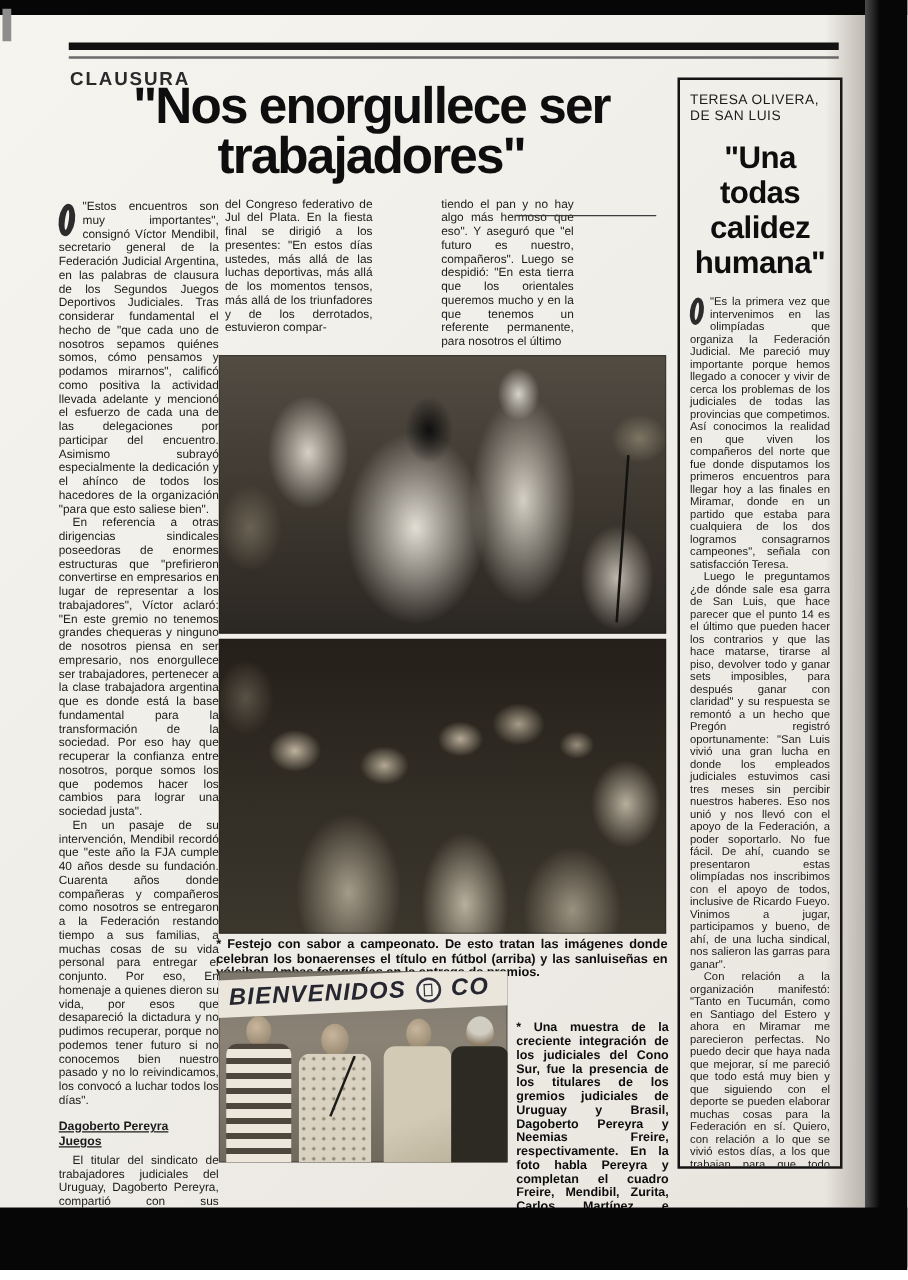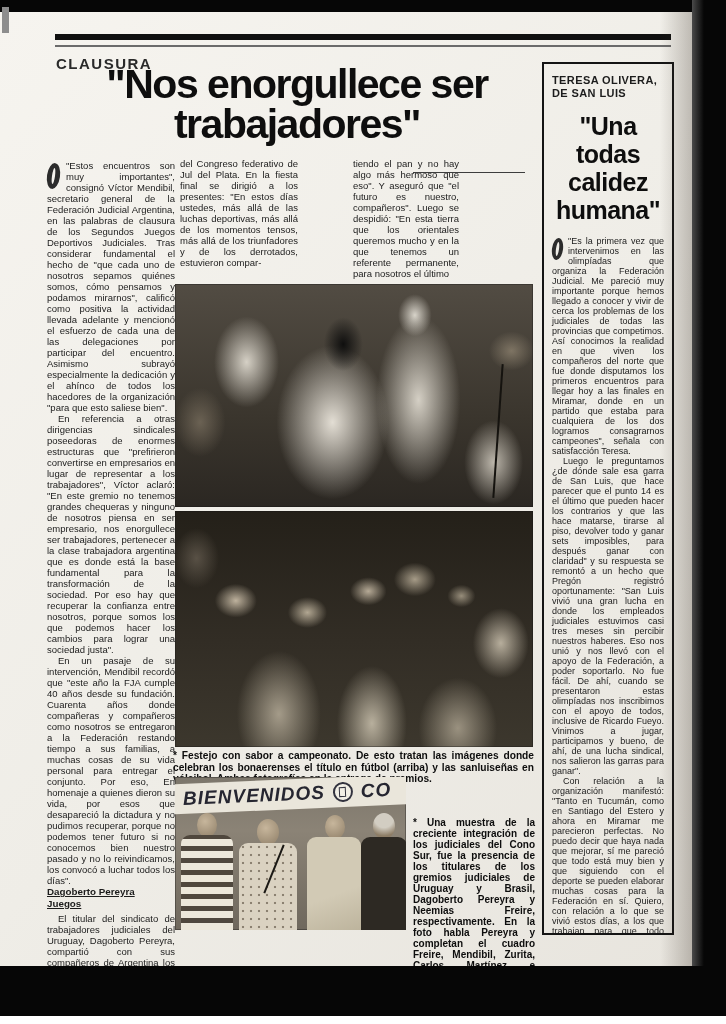--- a/index.html
+++ b/index.html
@@ -33,21 +33,21 @@
               font-weight:bold; font-size:41px; line-height:40px; letter-spacing:-1.5px; color:#0e0e0e; }
 
   
   .bodytext { font-size:9.5px; line-height:11px; text-align:justify; color:#1b1b1b; }
   .col1 { position:absolute; left:47px;  top:160px; width:128px; }
   .col2 { position:absolute; left:180px; top:158px; width:118px; }
   .col3 { position:absolute; left:305px; top:158px; width:106px;margin-left:48px; }
   .col4 { position:absolute; left:413px; top:158px; width:120px; }
   .indent { text-indent:11px; }
   .subhead { font-weight:bold; font-size:9.8px; line-height:12px; text-decoration:underline;
-             margin-bottom:3px; text-align:left; }
+             margin-top:10px; margin-bottom:3px; text-align:left; }
   .col4-divider { width:112px; height:1px; background:#3d3d3d; margin-top:14px; }
 
   .dropcap { float:left; width:13px; height:26px; border:5px solid #2c2c2c; border-radius:50%;
              margin:3px 6px 1px 0; transform:rotate(8deg); background:transparent; }
   .dropcap.small { width:11px; height:22px; border-width:4px; margin:2px 5px 0 0; }
 
   
   .photo { position:absolute; overflow:hidden; box-shadow:0 0 0 1px rgba(20,20,20,.35) inset; }
   .photo1 { left:175px; top:284px; width:358px; height:223px;
     background:
@@ -98,21 +98,21 @@
   .mic-line { position:absolute; width:2px; height:52px; background:#1b1915; transform:rotate(22deg); }
 
   
   .caption { position:absolute; font-weight:bold; color:#0d0d0d; text-align:justify; }
   .caption-main { left:173px; top:750px; width:361px; font-size:10.2px; line-height:11.5px; }
   .caption-bottom { left:413px; top:817px; width:122px; font-size:10px; line-height:11px; }
 
   
   .sidebar { position:absolute; left:542px; top:62px; width:132px; height:873px;
              border:2px solid #141414; padding:10px 8px 6px 8px; overflow:hidden; }
-  .sb-kicker { font-size:11px; line-height:13px; font-weight:bold; color:#1c1c1c; letter-spacing:.4px; }
+  .sb-kicker { font-size:11px; line-height:13px; font-weight:normal; color:#1c1c1c; letter-spacing:.4px; }
   .sb-title { margin-top:12px; text-align:center; font-weight:bold; font-size:25px; line-height:28px;
               letter-spacing:-.5px; color:#0e0e0e; }
   .sb-body { margin-top:12px; font-size:9px; line-height:10px; text-align:justify; color:#1b1b1b; }
 </style>
 </head>
 <body>
 
 <div class="page"></div>
 
 <div class="rule-thick"></div>

